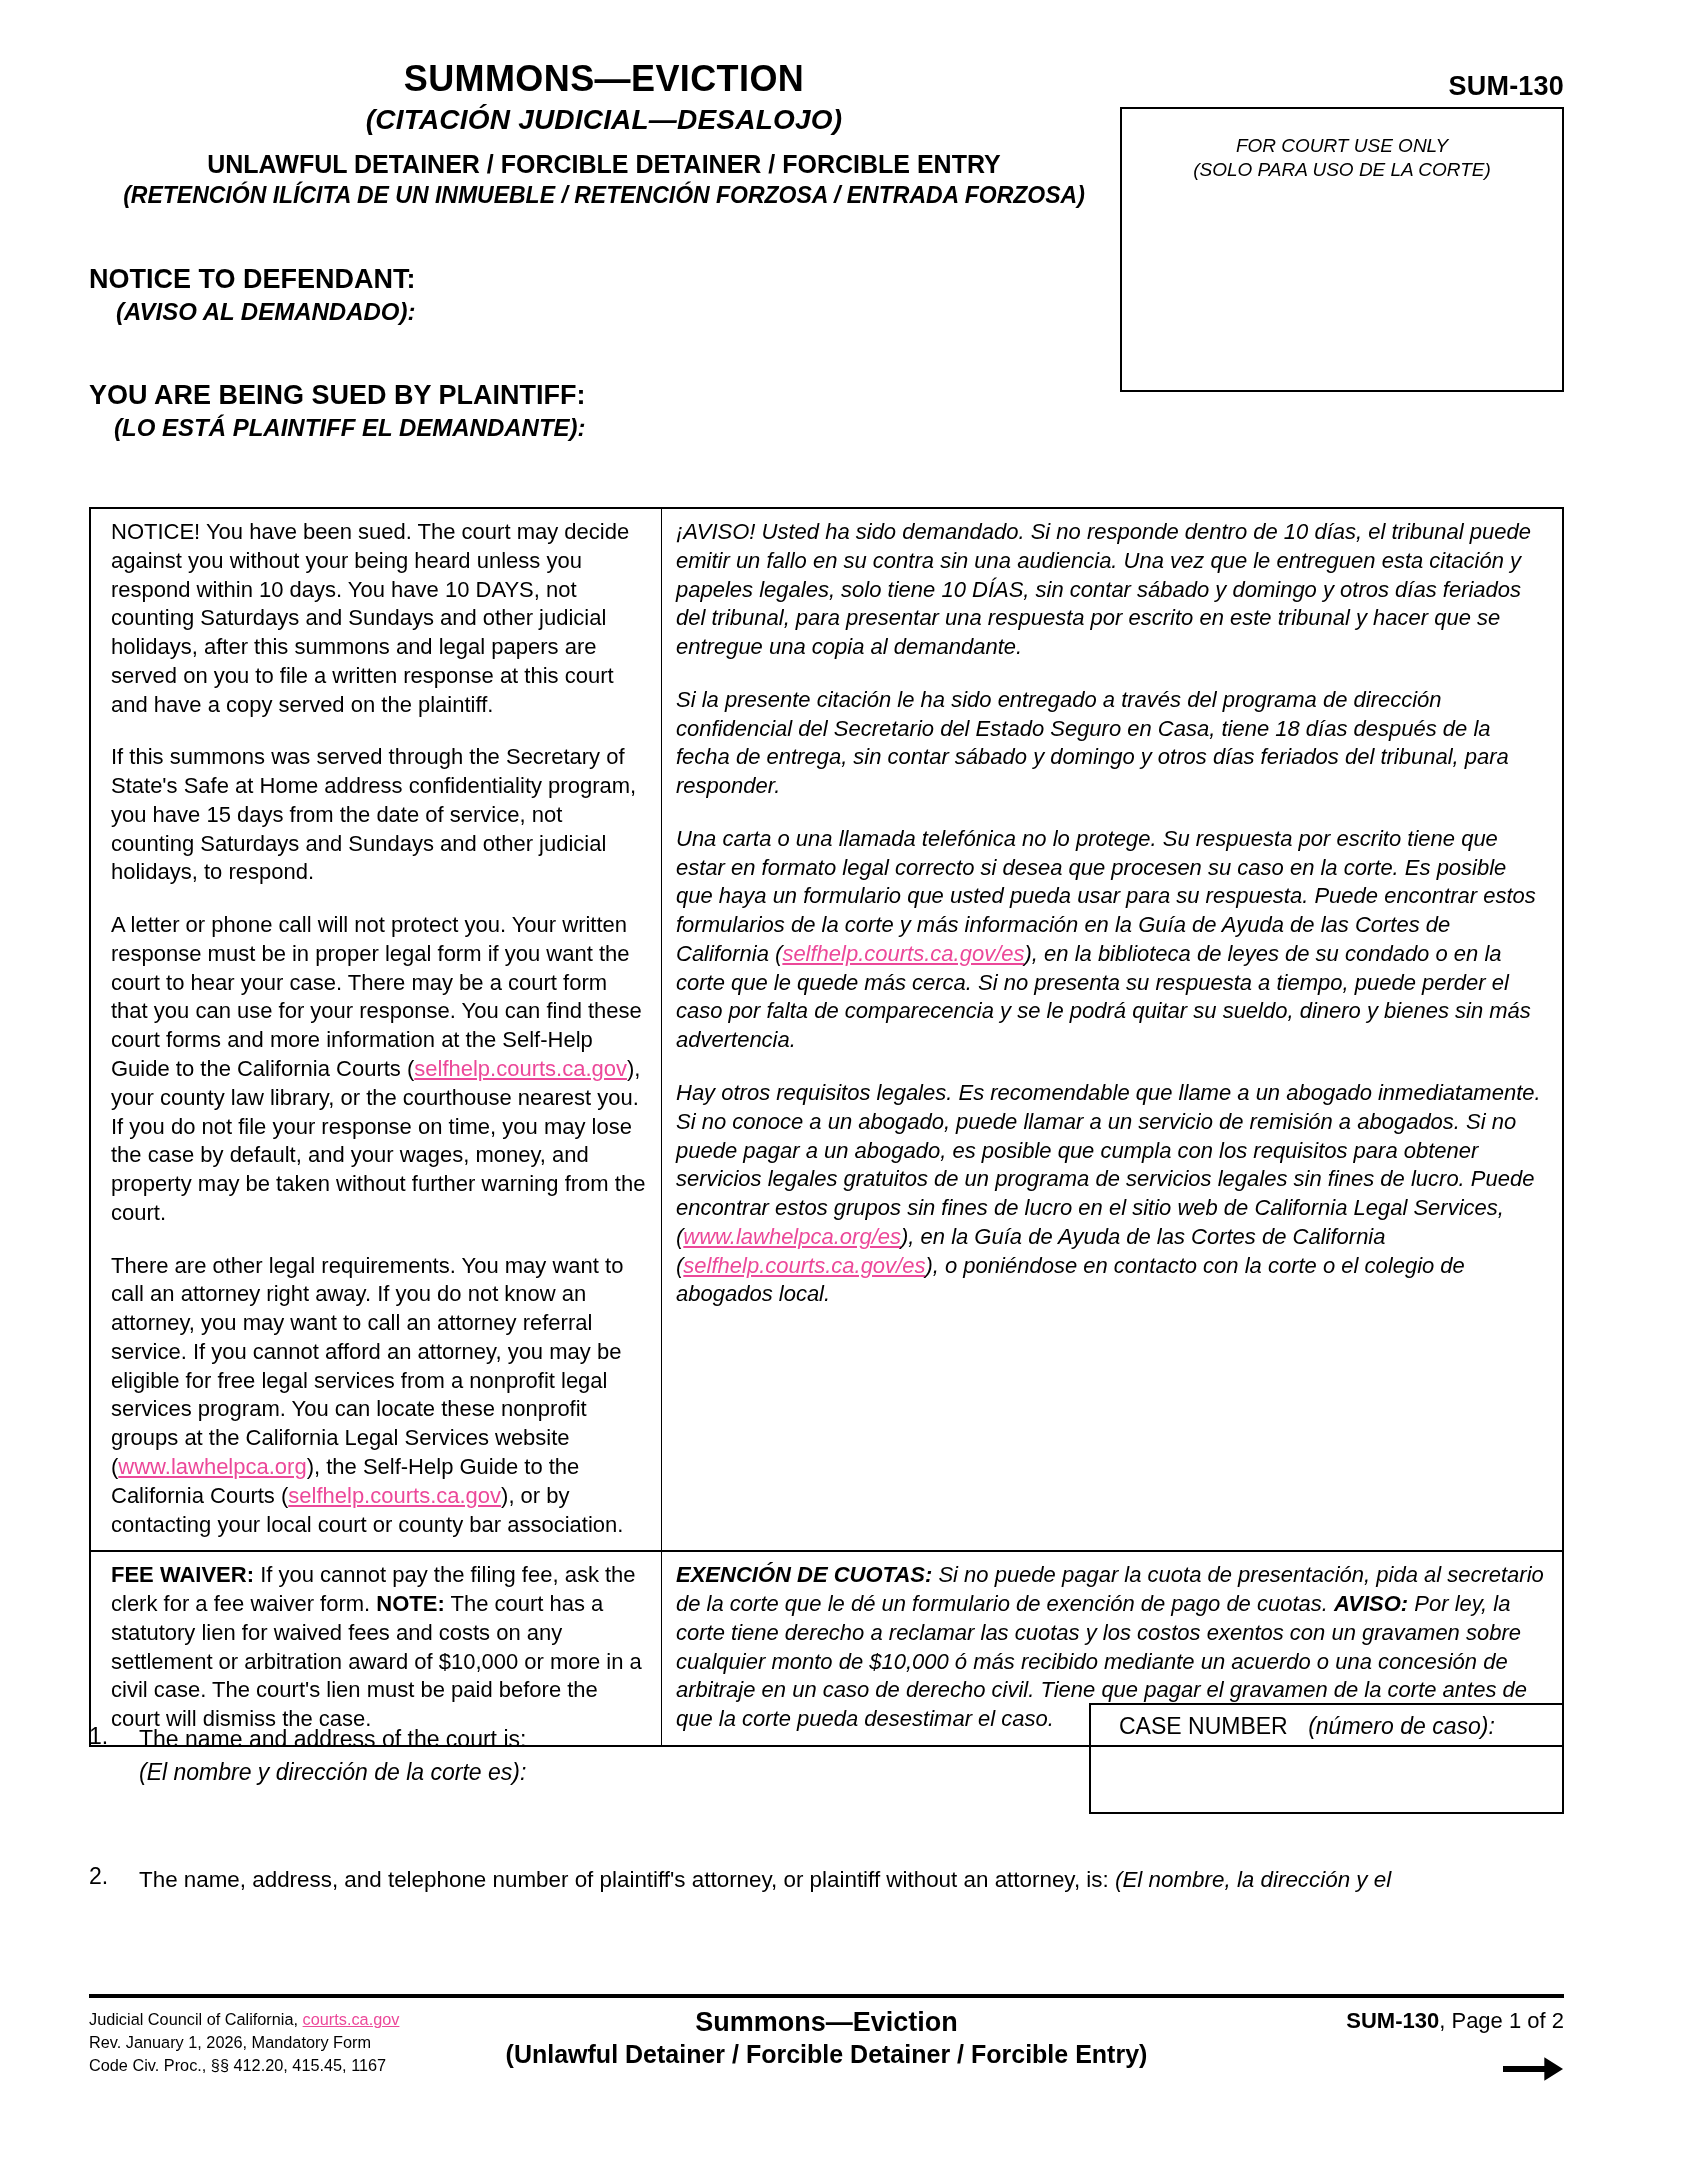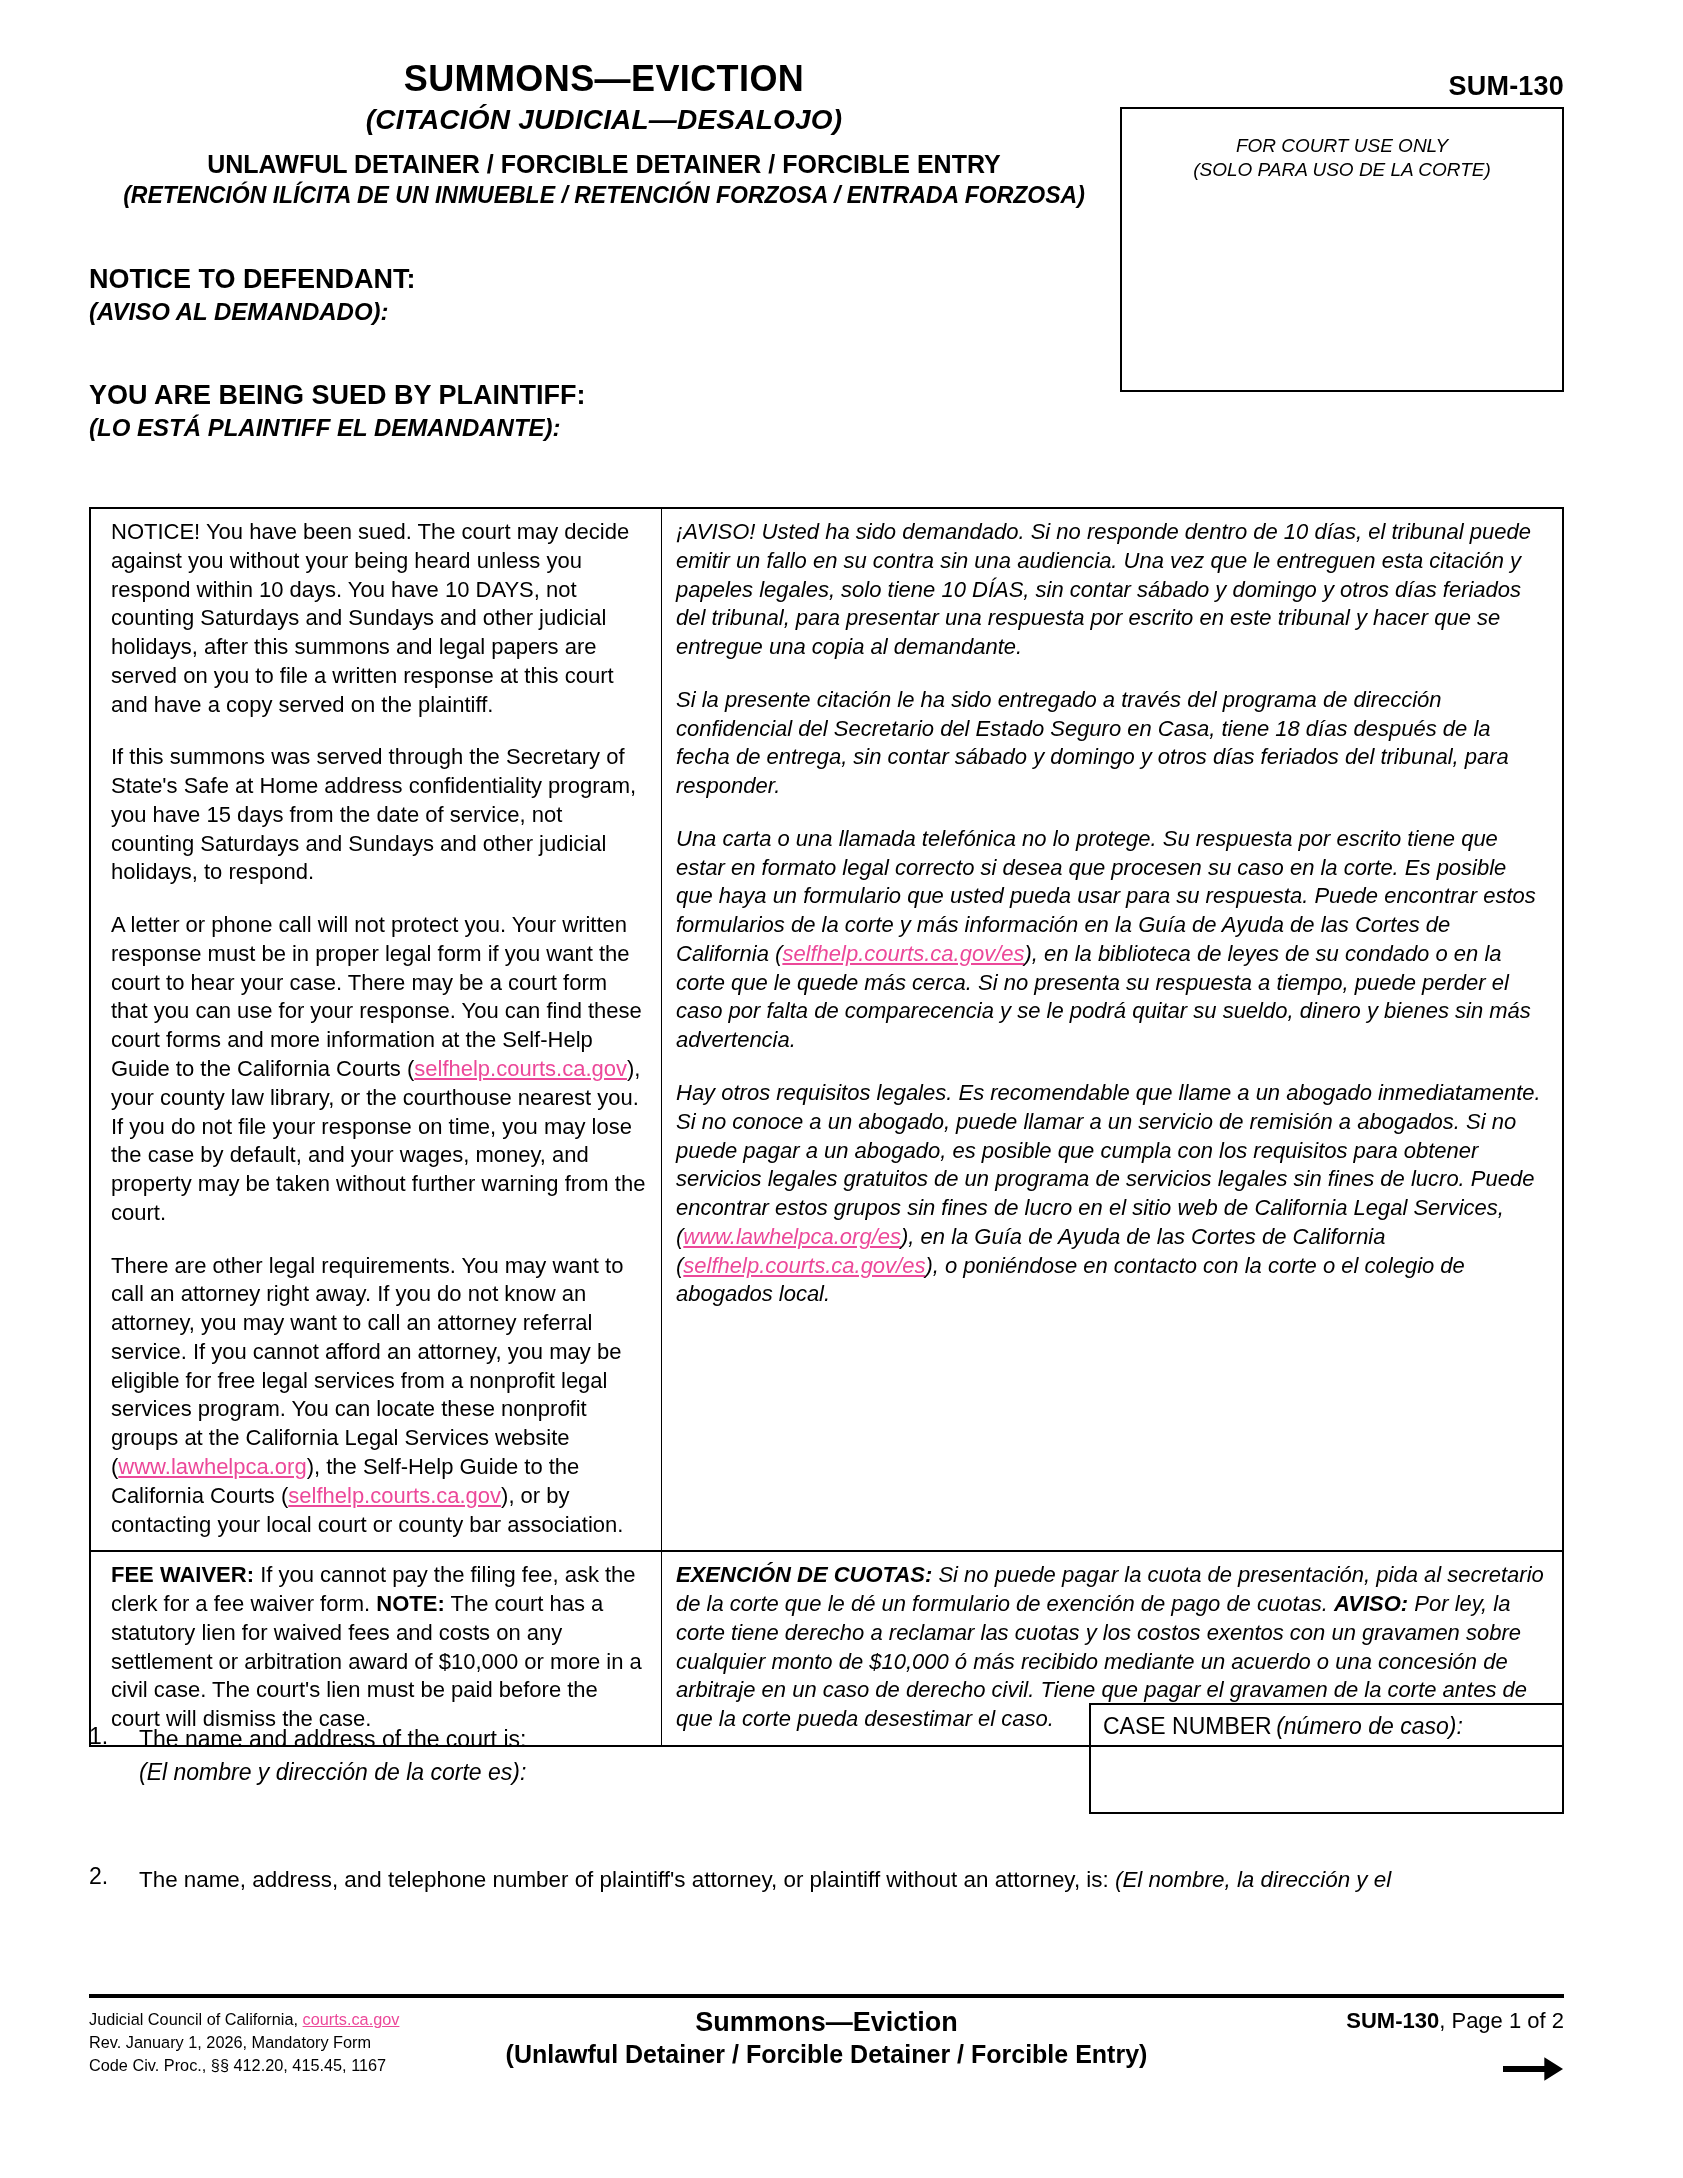--- a/index.html
+++ b/index.html
@@ -96,20 +96,21 @@
   .nd-en {
     font-size: 27px;
     font-weight: bold;
     line-height: 1.28;
   }
   .nd-es {
     font-size: 24px;
     font-weight: bold;
     font-style: italic;
     line-height: 1.28;
+    text-align: right;
   }
   .sued-by {
     position: absolute;
     left: 0px;
     top: 319px;
   }
 
   
   .notice-table {
     position: absolute;
@@ -185,20 +186,21 @@
     left: 1089px;
     top: 1703px;
     width: 475px;
     height: 111px;
     border: 2px solid #000;
     box-sizing: border-box;
     padding: 8px 0 0 12px;
   }
   .cn-label {
     font-size: 23px;
+    margin-left: 16px;
   }
 
   .item2 {
     position: absolute;
     left: 89px;
     top: 1863px;
     width: 1475px;
   }
   .item2 .item-body {
     font-size: 22.4px;

